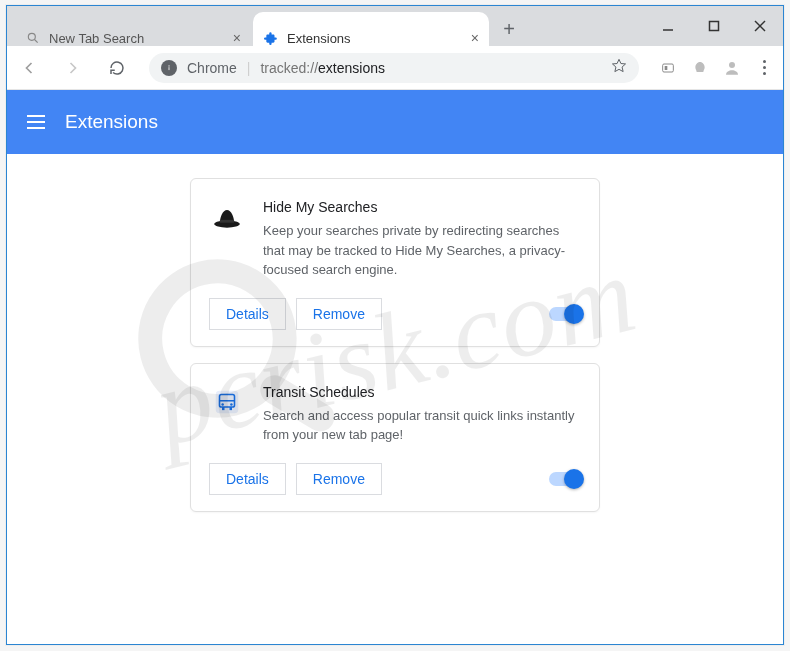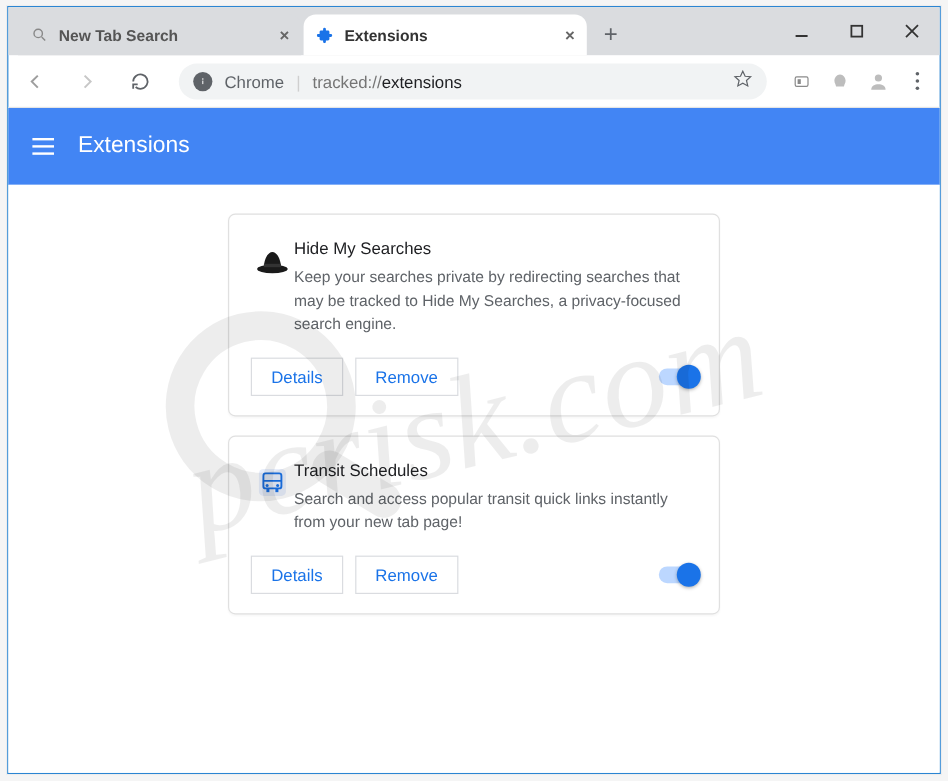--- a/index.html
+++ b/index.html
@@ -14,24 +14,23 @@
   .window {
     position: absolute; left: 6px; top: 5px; width: 778px; height: 640px;
     background: #fff; border: 1px solid #2b85d2;
     box-shadow: 0 0 0 1px rgba(0,0,0,0.03);
   }
   
   .titlebar { height: 40px; background: #dadcdf; display:flex; align-items:flex-end; }
   .tabstrip { display:flex; align-items:flex-end; flex:1; padding-left:8px; height:100%; }
   .tab {
     height: 34px; width: 236px; background:#dadcdf; border-radius:10px 10px 0 0;
-    display:flex; align-items:center; gap:8px; padding:0 10px; margin-right:2px;
+    display:flex; align-items:flex-end; gap:8px; padding:0 10px; margin-right:2px;
     color:#555; font-size:13px;
     position:relative;
-    font-weight:bold;
   }
   .tab.active { background:#fff; color:#333; }
   .tab .favicon { width:16px; height:16px; display:flex; align-items:center; justify-content:center; }
   .tab .closex { margin-left:auto; color:#666; font-size:14px; }
   .newtab-btn { width:28px; height:28px; display:flex; align-items:center; justify-content:center;
     color:#5f6368; font-size:20px; margin-left:4px; margin-bottom:3px;}
   .win-controls { display:flex; height:100%; }
   .win-btn { width:46px; display:flex; align-items:center; justify-content:center; color:#333; }
   .win-btn svg { width:12px; height:12px; }
   
@@ -61,21 +60,21 @@
   .appbar-right { margin-left:auto; display:flex; align-items:center; gap:20px;}
   .appbar-right .searchic svg{ width:20px; height:20px; stroke:#fff; fill:none;}
   .devmode-label { font-size:14px; }
   .switch { width:32px; height:14px; background:#6fa1f1; border-radius:8px; position:relative;}
   .switch .knob{ position:absolute; left:-2px; top:-3px; width:20px; height:20px; border-radius:50%; background:#fff; box-shadow:0 1px 3px rgba(0,0,0,.3);}
   
   .page-body { height:calc(100% - 40px - 44px - 64px); background:#fff; padding:24px 0; overflow:auto;}
   .cards { width:410px; margin:0 auto; display:flex; flex-direction:column; gap:16px;}
   .card { background:#fff; border:1px solid #e0e0e0; border-radius:6px; padding:20px 18px 16px;
     box-shadow:0 1px 2px rgba(0,0,0,.04);}
-  .card-top { display:flex; }
+  .card-top { display:flex; gap:18px;}
   .ext-icon { width:36px; height:36px; display:flex; align-items:center; justify-content:center; flex-shrink:0;}
   .ext-info { flex:1;}
   .ext-name { font-size:14px; color:#202124; margin-bottom:6px;}
   .ext-desc { font-size:13px; color:#5f6368; line-height:1.5;}
   .card-actions { display:flex; gap:10px; margin-top:18px; align-items:center;}
   .btn { border:1px solid #dadce0; border-radius:0; background:#fff; color:#1a73e8;
     padding:7px 16px; font-size:14px; display:inline-flex;}
   .ext-switch-wrap { margin-left:auto;}
   .ext-switch { width:32px; height:14px; background:#bcd7ff; border-radius:8px; position:relative;}
   .ext-switch .knob { position:absolute; right:-3px; top:-3px; width:20px; height:20px; border-radius:50%; background:#1a73e8; box-shadow:0 1px 3px rgba(0,0,0,.3);}

